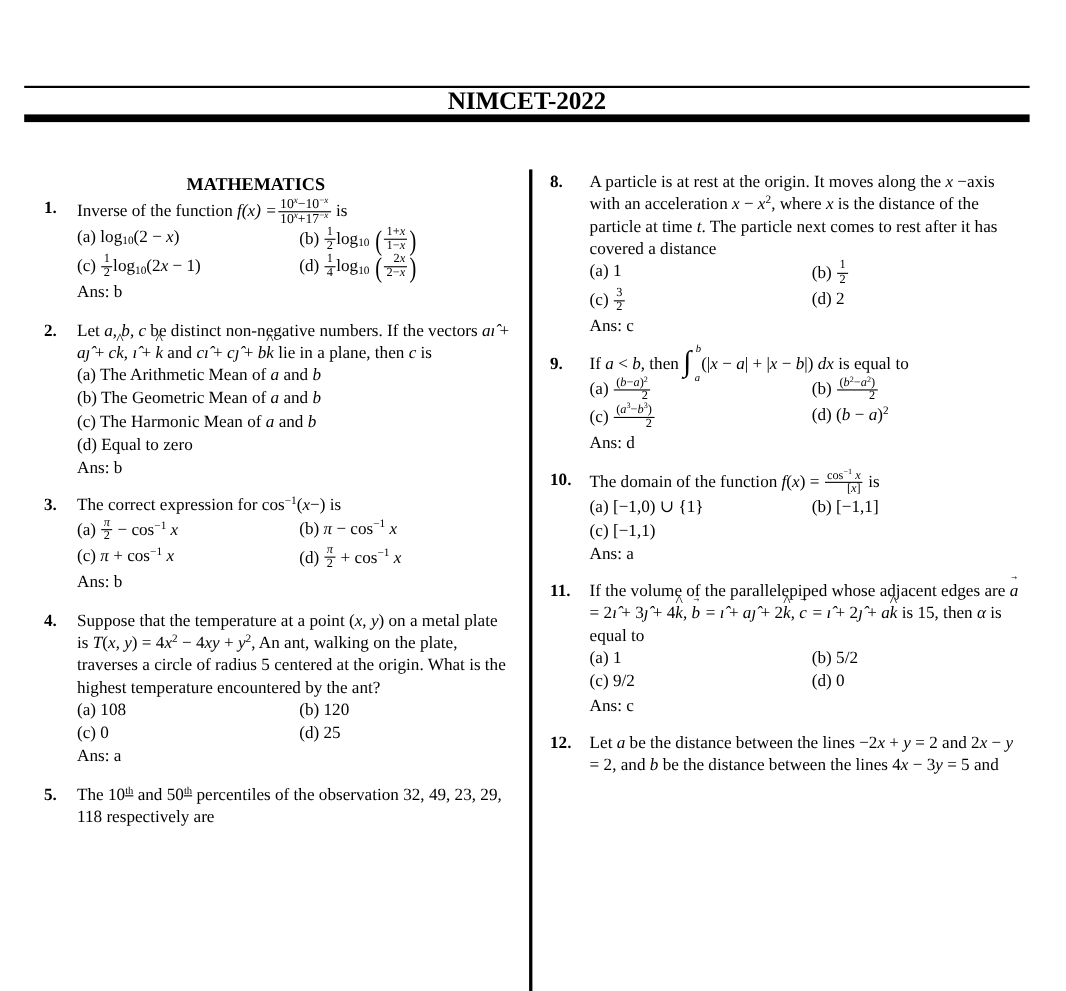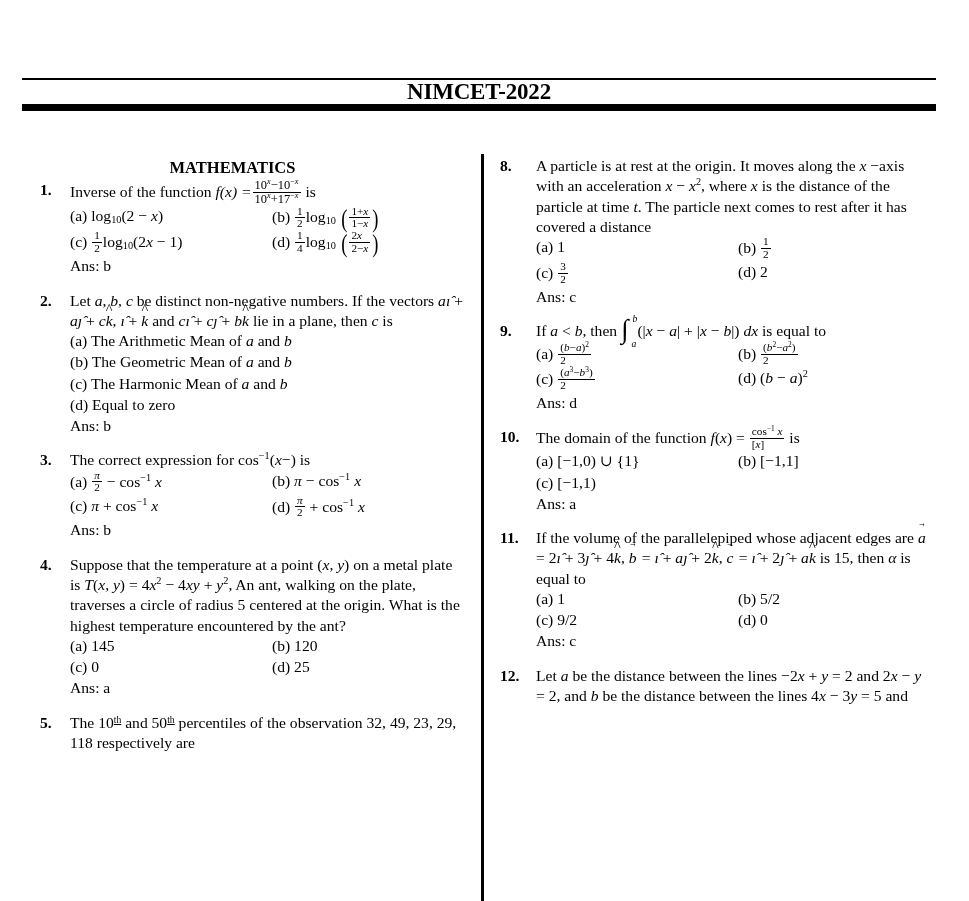--- a/index.html
+++ b/index.html
@@ -150,21 +150,21 @@
     line-height: 1;
   }
   sup.exp { font-size: 0.66em; vertical-align: 0.56em; line-height: 0; font-style: italic; }
   sup.expn { font-size: 0.66em; vertical-align: 0.56em; line-height: 0; font-style: normal; }
   sub.sb { font-size: 0.66em; vertical-align: -0.22em; line-height: 0; font-style: normal; }
 
   .frac {
     display: inline-flex;
     flex-direction: column;
     vertical-align: middle;
-    text-align: left;
+    text-align: right;
     line-height: 1.02;
     margin: 0 1px;
     position: relative;
     top: -0.08em;
   }
   .frac > .num { border-bottom: 1.4px solid #000; padding: 0 2px; }
   .frac > .den { padding: 0 2px; }
   .frac.sm { font-size: 0.80em; }
   .frac.xs { font-size: 0.72em; }
 
@@ -291,21 +291,21 @@
         </div>
       </div>
 
       <div class="q">
         <div class="q-num">4.</div>
         <div class="q-body">
           <div class="stem">
             Suppose that the temperature at a point (<span class="mi">x</span>, <span class="mi">y</span>) on a metal plate is <span class="mi">T</span>(<span class="mi">x</span>, <span class="mi">y</span>) = 4<span class="mi">x</span><sup class="expn">2</sup> − 4<span class="mi">xy</span> + <span class="mi">y</span><sup class="expn">2</sup>, An ant, walking on the plate, traverses a circle of radius 5 centered at the origin. What is the highest temperature encountered by the ant?
           </div>
           <div class="opts narrow">
-            <div class="opt">(a) 145</div>
+            <div class="opt">(a) 108</div>
             <div class="opt">(b) 120</div>
             <div class="opt">(c) 0</div>
             <div class="opt">(d) 25</div>
           </div>
           <div class="ans">Ans: a</div>
         </div>
       </div>
 
       <div class="q">
         <div class="q-num">5.</div>

